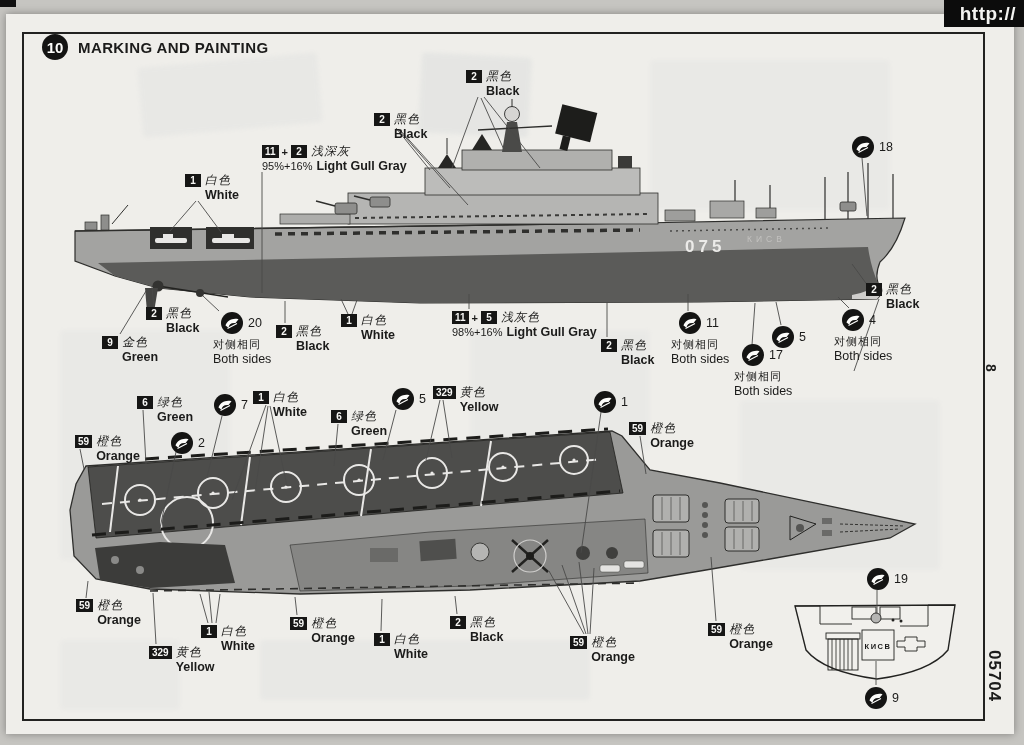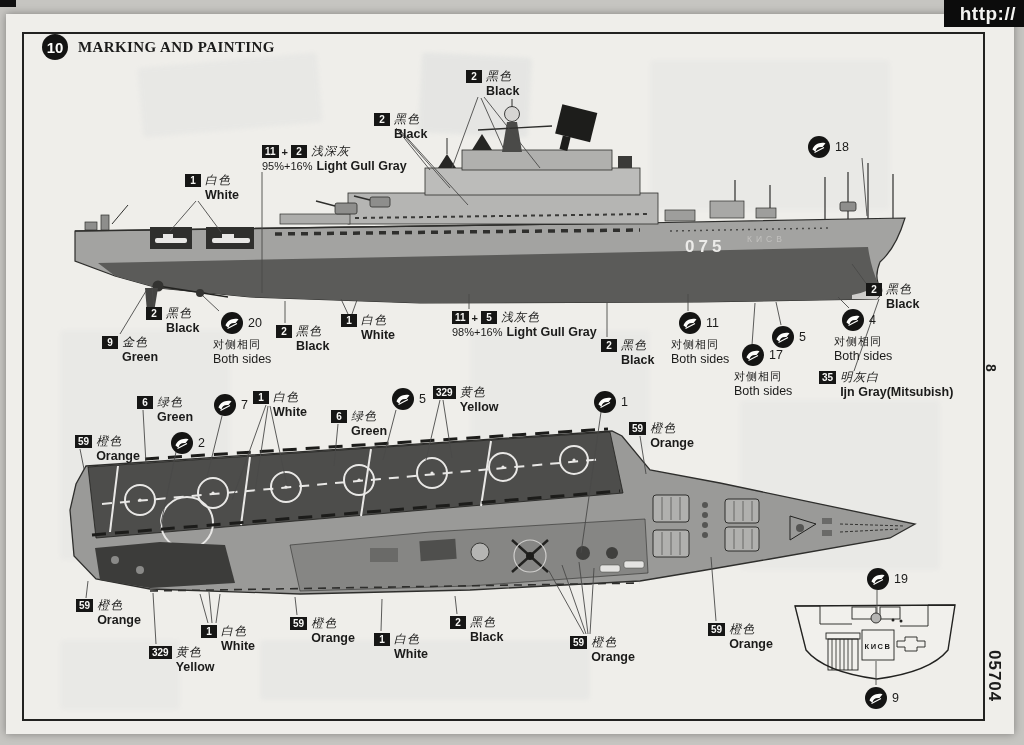--- a/index.html
+++ b/index.html
@@ -23,21 +23,21 @@
     display:flex;align-items:center;padding:0 8px 0 16px;
     font-size:19px;font-weight:bold;letter-spacing:0.5px;z-index:50;
   }
   #banner .prefix{color:#f3f3f1;}
   #banner .domain{color:#e8322a;}
   #header-row{position:absolute;left:30px;top:34px;display:flex;align-items:center;gap:10px;z-index:10;margin-left:12px;}
   .step-circle{
     width:26px;height:26px;border-radius:50%;background:#141413;color:#fdfdfb;
     font-weight:bold;font-size:15px;display:flex;align-items:center;justify-content:center;
   }
-  .title{font-weight:bold;font-size:15px;letter-spacing:0.4px;font-family:Liberation Serif, serif;}
+  .title{font-weight:bold;font-size:15px;letter-spacing:0.4px;}
   svg text{font-family:"Liberation Sans","DejaVu Sans",sans-serif;}
   #diagram-svg{position:absolute;left:0;top:0;z-index:5;}
   #labels-layer{position:absolute;left:0;top:0;width:1024px;height:745px;z-index:20;}
   .plabel{position:absolute;line-height:1.15;white-space:nowrap;}
   .prow{display:flex;align-items:center;gap:4px;}
   .chip{
     background:#161615;color:#f7f7f5;font-weight:bold;font-size:10px;line-height:1;
     padding:2px 3px 1px 3px;min-width:10px;text-align:center;display:inline-block;
   }
   .chip.ghost{visibility:hidden;}
@@ -445,30 +445,20 @@
     <div class="plabel" style="left: 866px; top: 283px;">
       <div class="prow">
         <span class="chip">2</span>
         <span class="zh">黑色</span>
       </div>
       <div class="prow">
         <span class="chip ghost">2</span>
         <span class="en">Black</span>
       </div>
     </div>
-    <div class="plabel" style="left: 819px; top: 371px;">
-      <div class="prow">
-        <span class="chip">35</span>
-        <span class="zh">明灰白</span>
-      </div>
-      <div class="prow">
-        <span class="chip ghost">35</span>
-        <span class="en">Ijn Gray(Mitsubish)</span>
-      </div>
-    </div>
     <div class="plabel" style="left: 137px; top: 396px;">
       <div class="prow">
         <span class="chip">6</span>
         <span class="zh">绿色</span>
       </div>
       <div class="prow">
         <span class="chip ghost">6</span>
         <span class="en">Green</span>
       </div>
     </div>
@@ -595,21 +585,21 @@
     <div class="plabel" style="left: 708px; top: 623px;">
       <div class="prow">
         <span class="chip">59</span>
         <span class="zh">橙色</span>
       </div>
       <div class="prow">
         <span class="chip ghost">59</span>
         <span class="en">Orange</span>
       </div>
     </div>
-    <div class="decal" style="left: 808px; top: 136px;">
+    <div class="decal" style="left: 852px; top: 136px;">
       <div class="dc-row">
         <span class="dc-circle"><svg viewBox="0 0 22 22" width="22" height="22">
             <circle cx="11" cy="11" r="11" fill="#141413"></circle>
             <path d="M4.5,13.5 C6,8.5 12,5.5 17.5,7.2 L14.5,11 C10,10.5 8,12.5 7.5,15.8 Z" fill="#fdfdfb"></path>
             <path d="M6.5,16.5 L16,11.5" stroke="#fdfdfb" stroke-width="1.2" fill="none"></path>
           </svg></span>
         <span class="dc-num">18</span>
       </div>
     </div>
     <div class="decal" style="left: 221px; top: 312px;">

